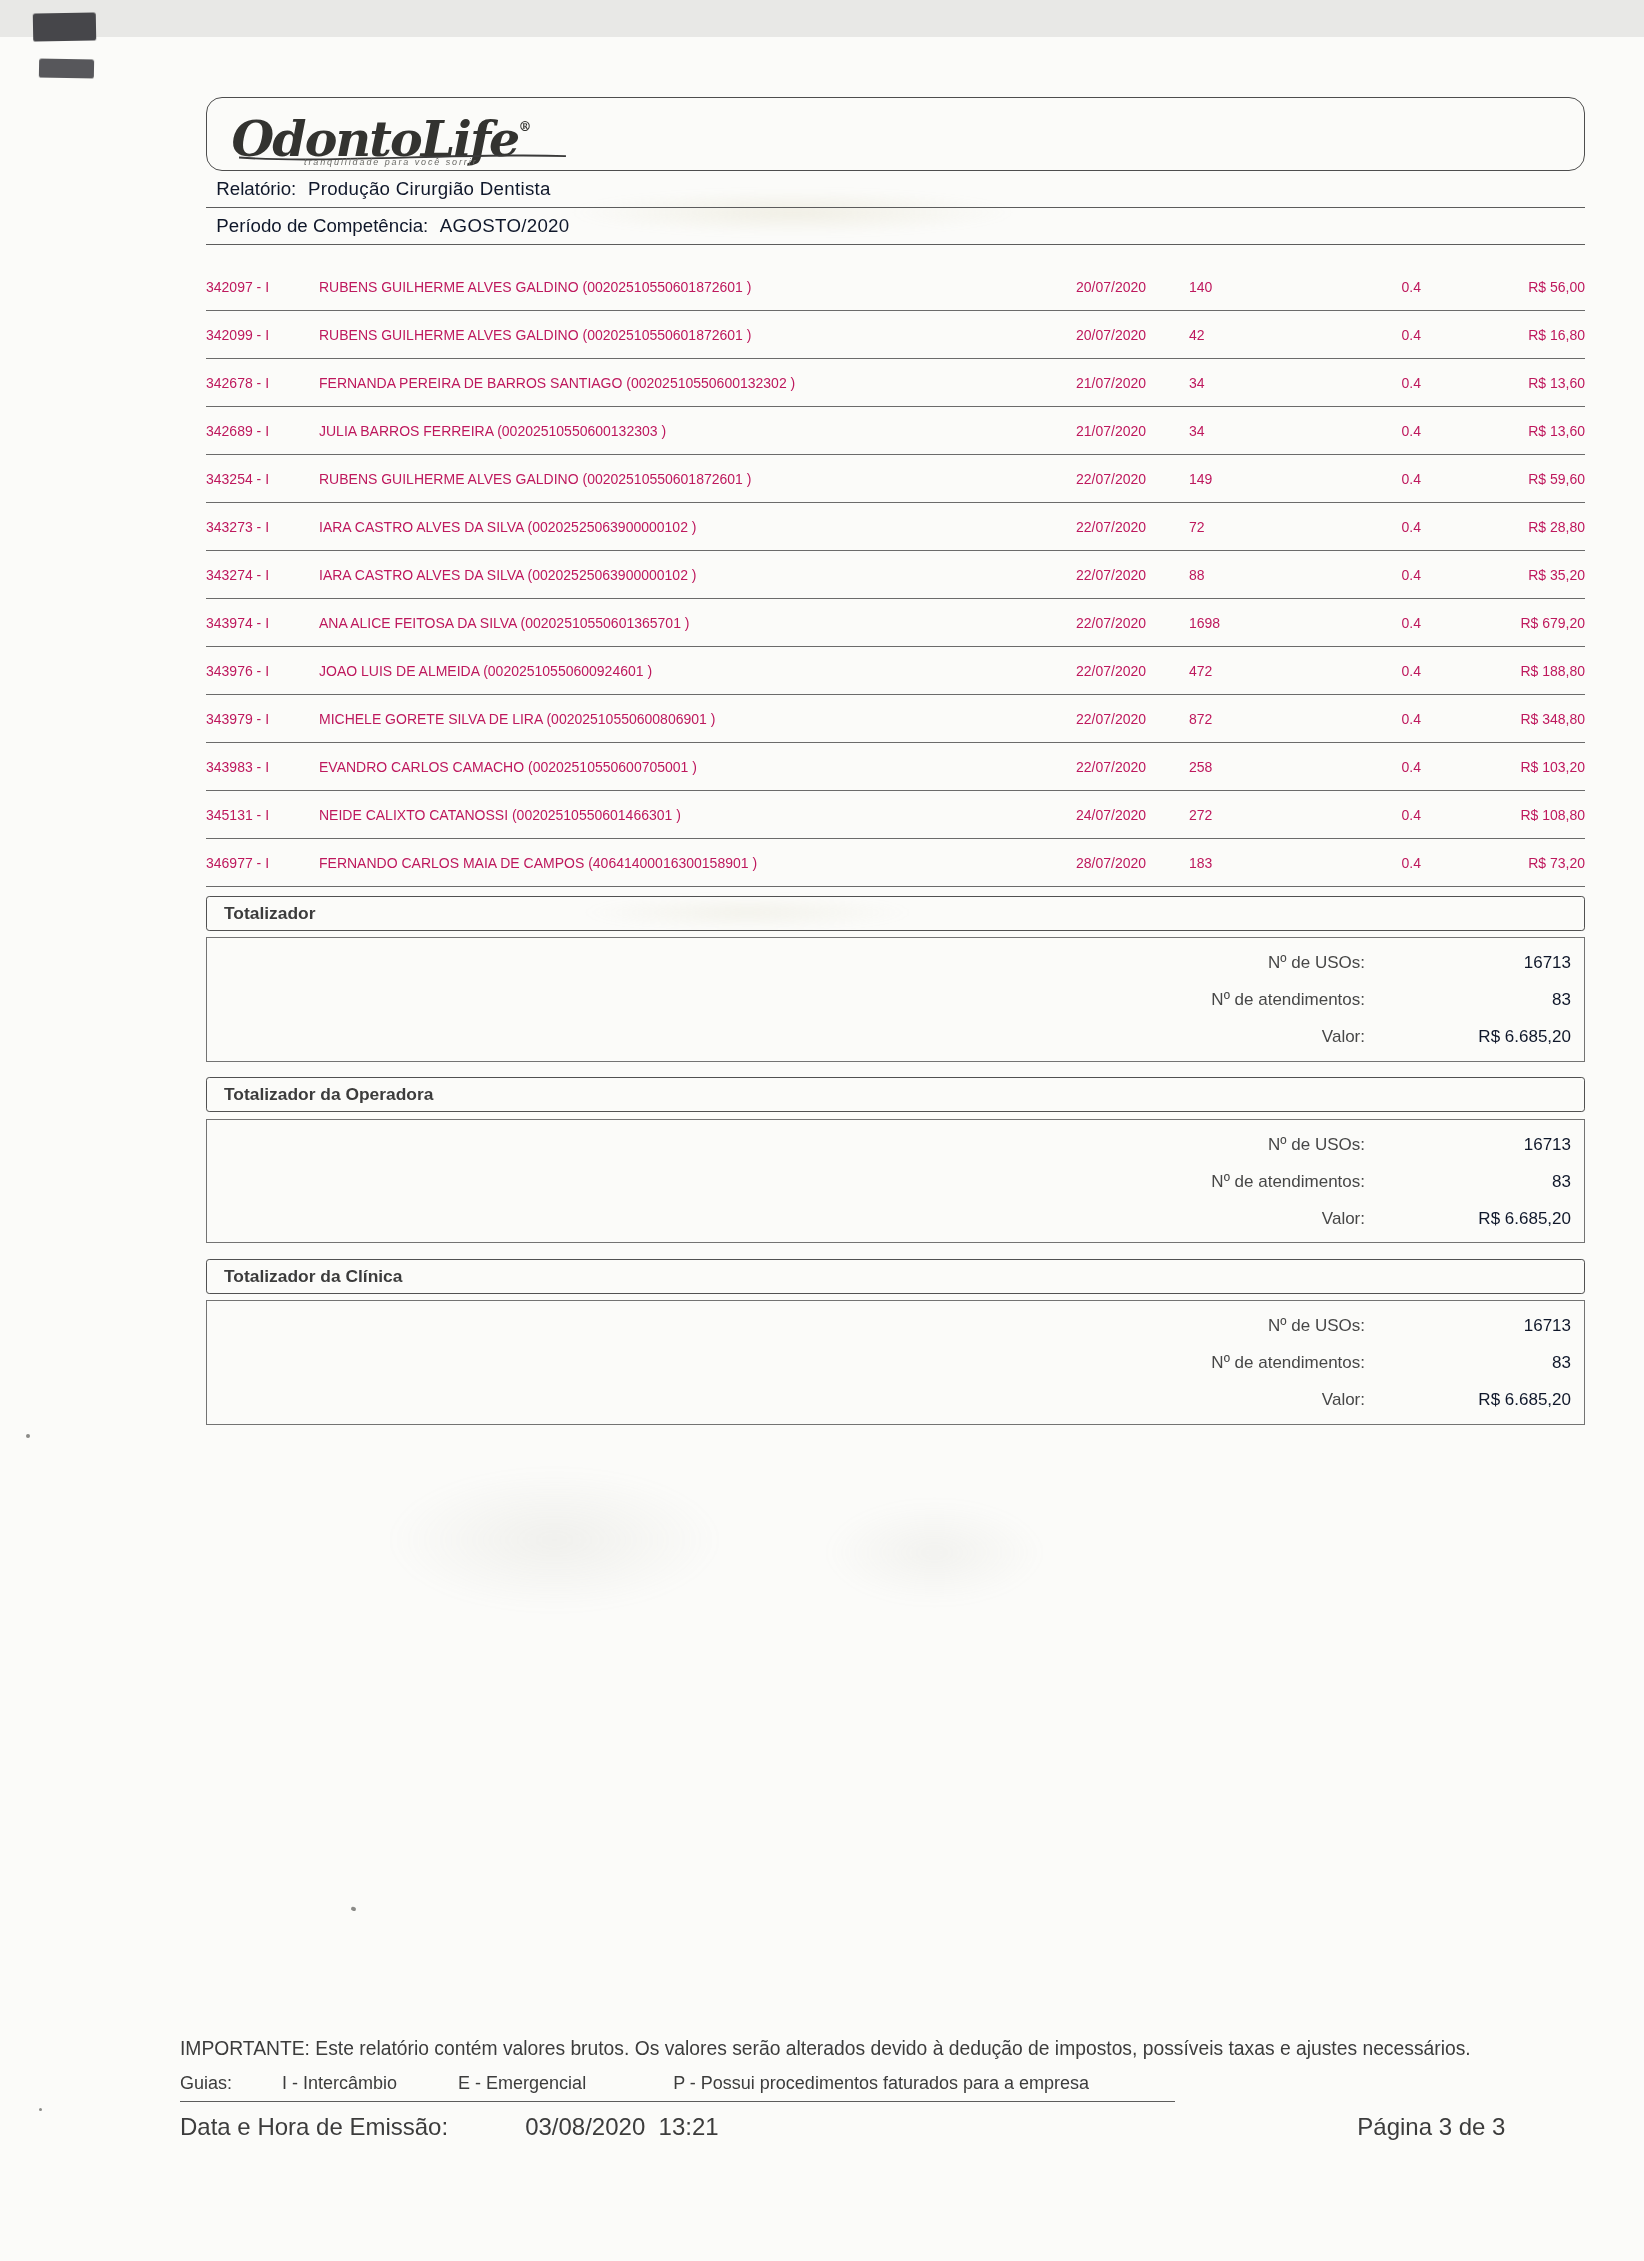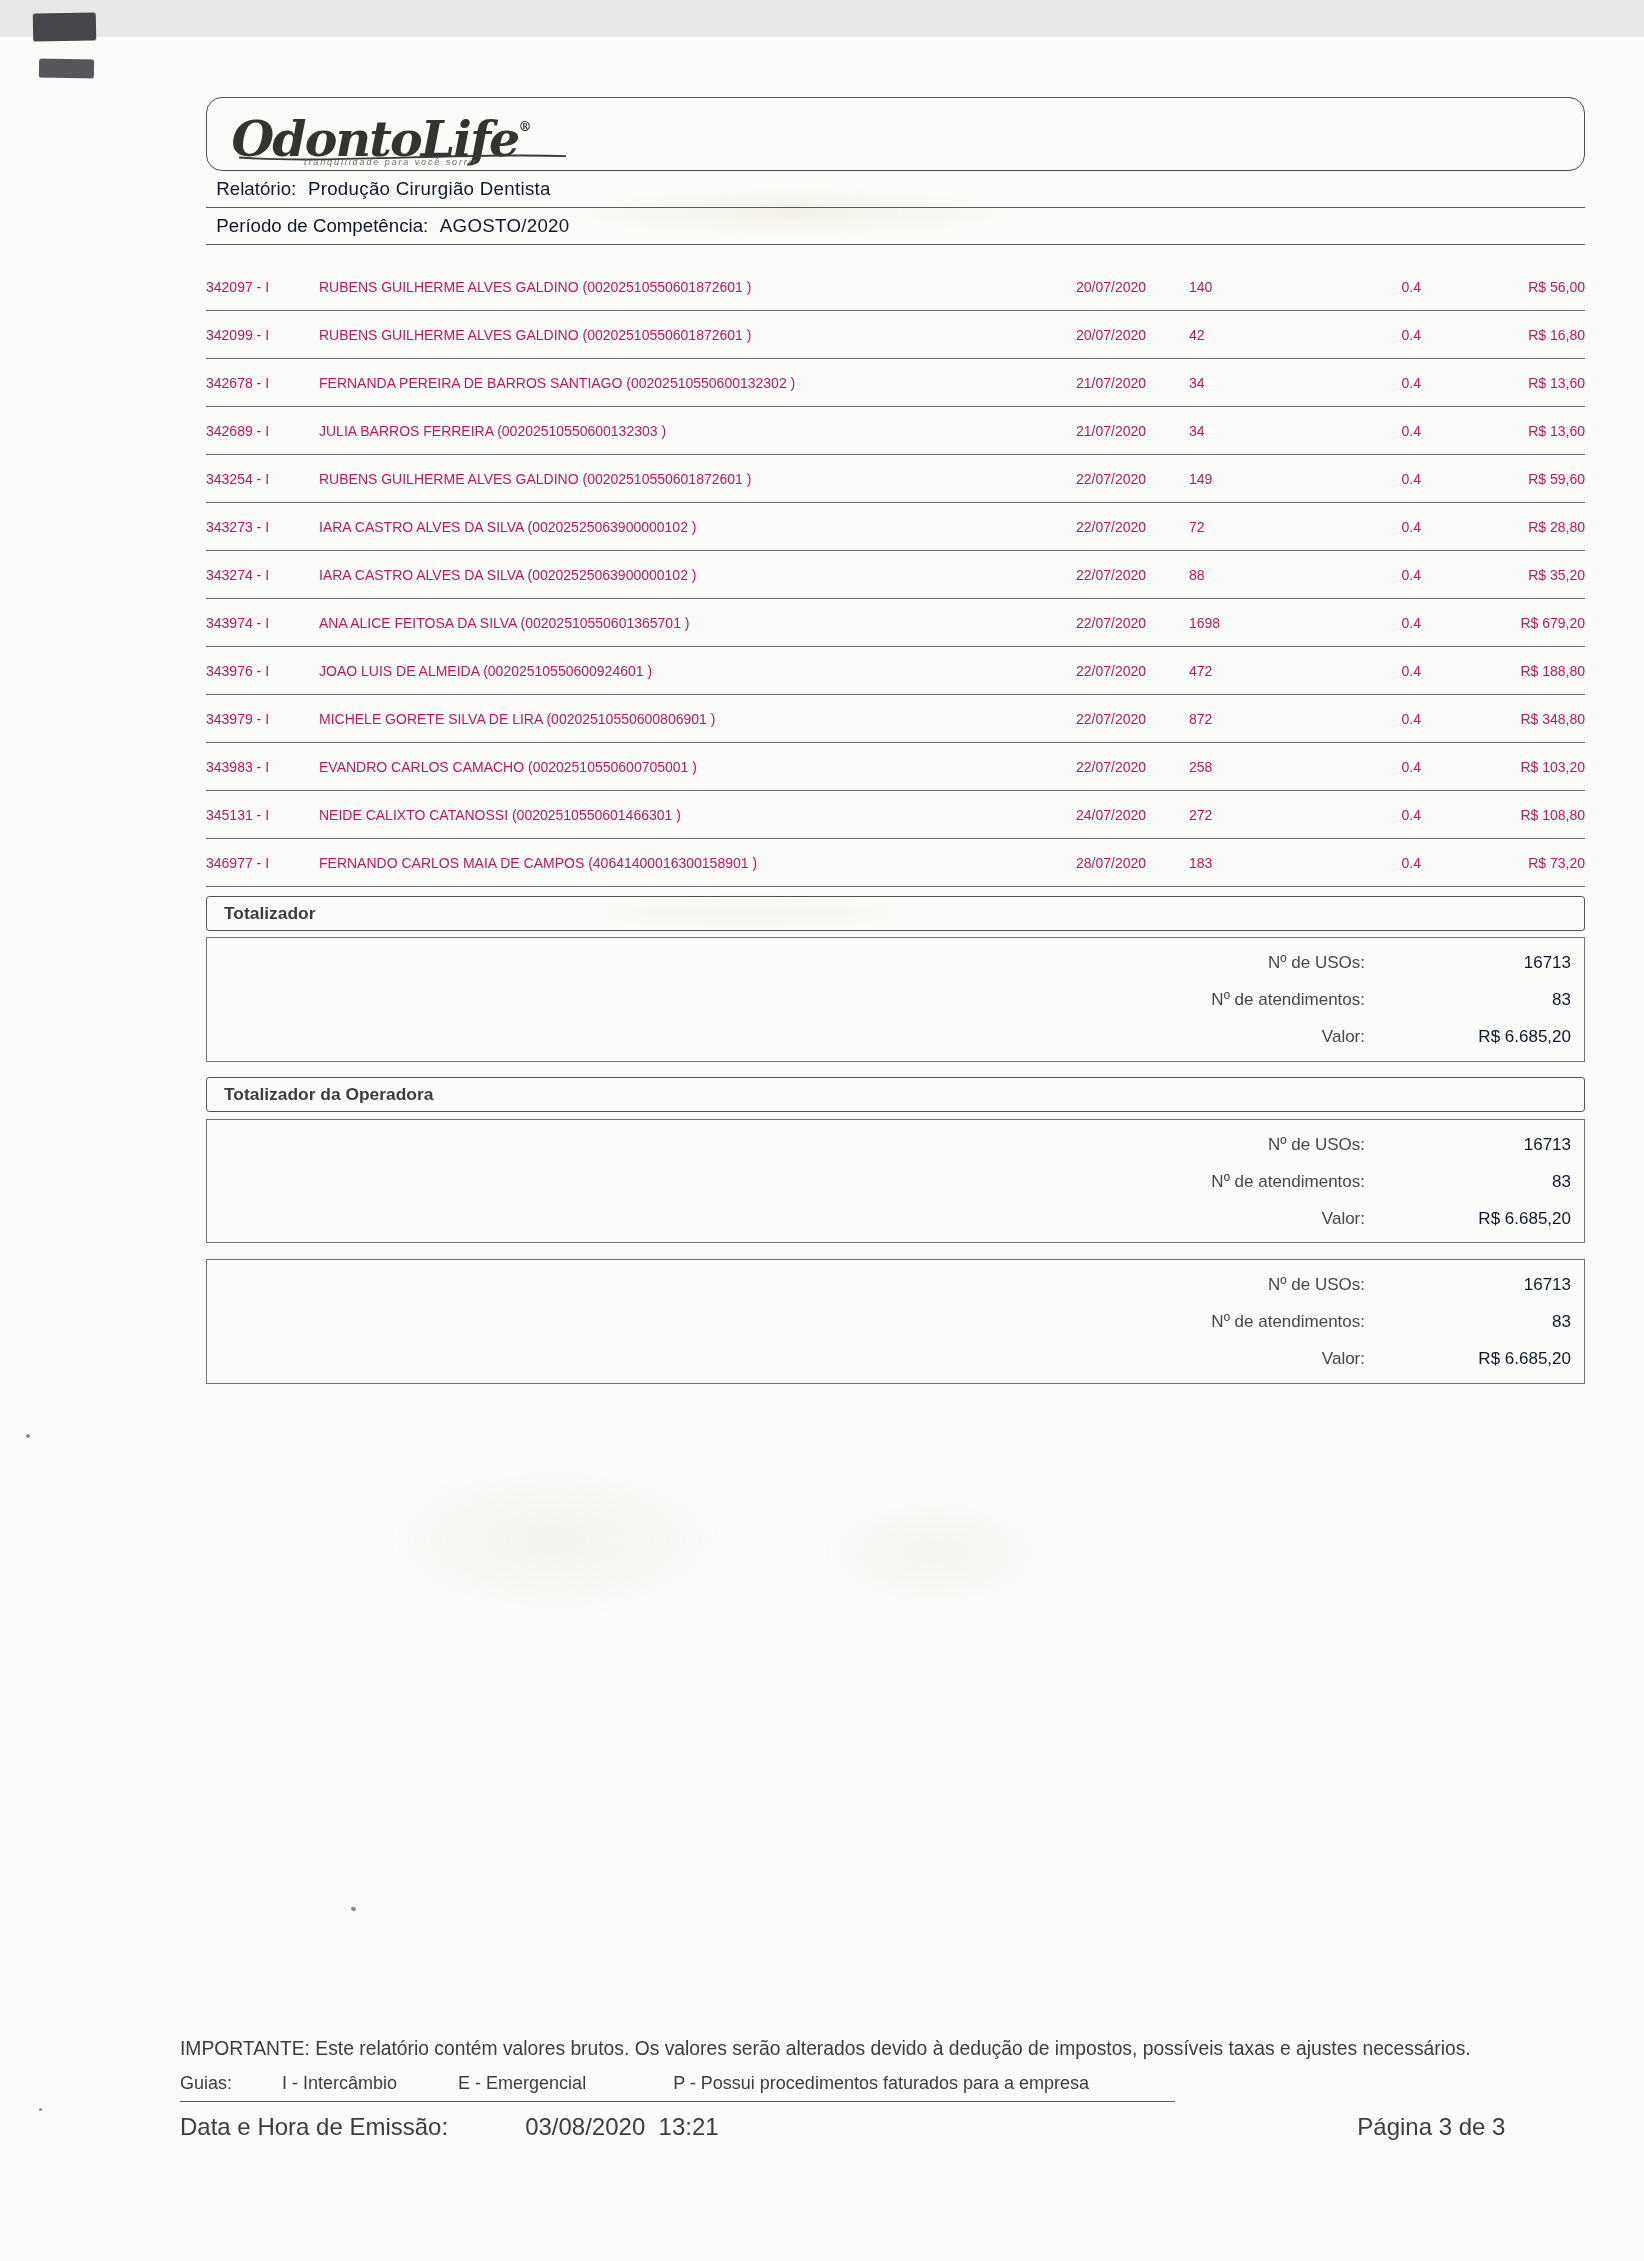--- a/index.html
+++ b/index.html
@@ -292,20 +292,23 @@
             <span class="tot-value">83</span>
           </div>
           <div class="tot-line">
             <span class="tot-label">Valor:</span>
             <span class="tot-value">R$ 6.685,20</span>
           </div>
         </div>
       </section>
 
       <section class="tot">
+        <div class="tot-header">
+          <span class="tot-title">Totalizador da Clínica</span>
+        </div>
         <div class="tot-body">
           <div class="tot-line">
             <span class="tot-label">Nº de USOs:</span>
             <span class="tot-value">16713</span>
           </div>
           <div class="tot-line">
             <span class="tot-label">Nº de atendimentos:</span>
             <span class="tot-value">83</span>
           </div>
           <div class="tot-line">

